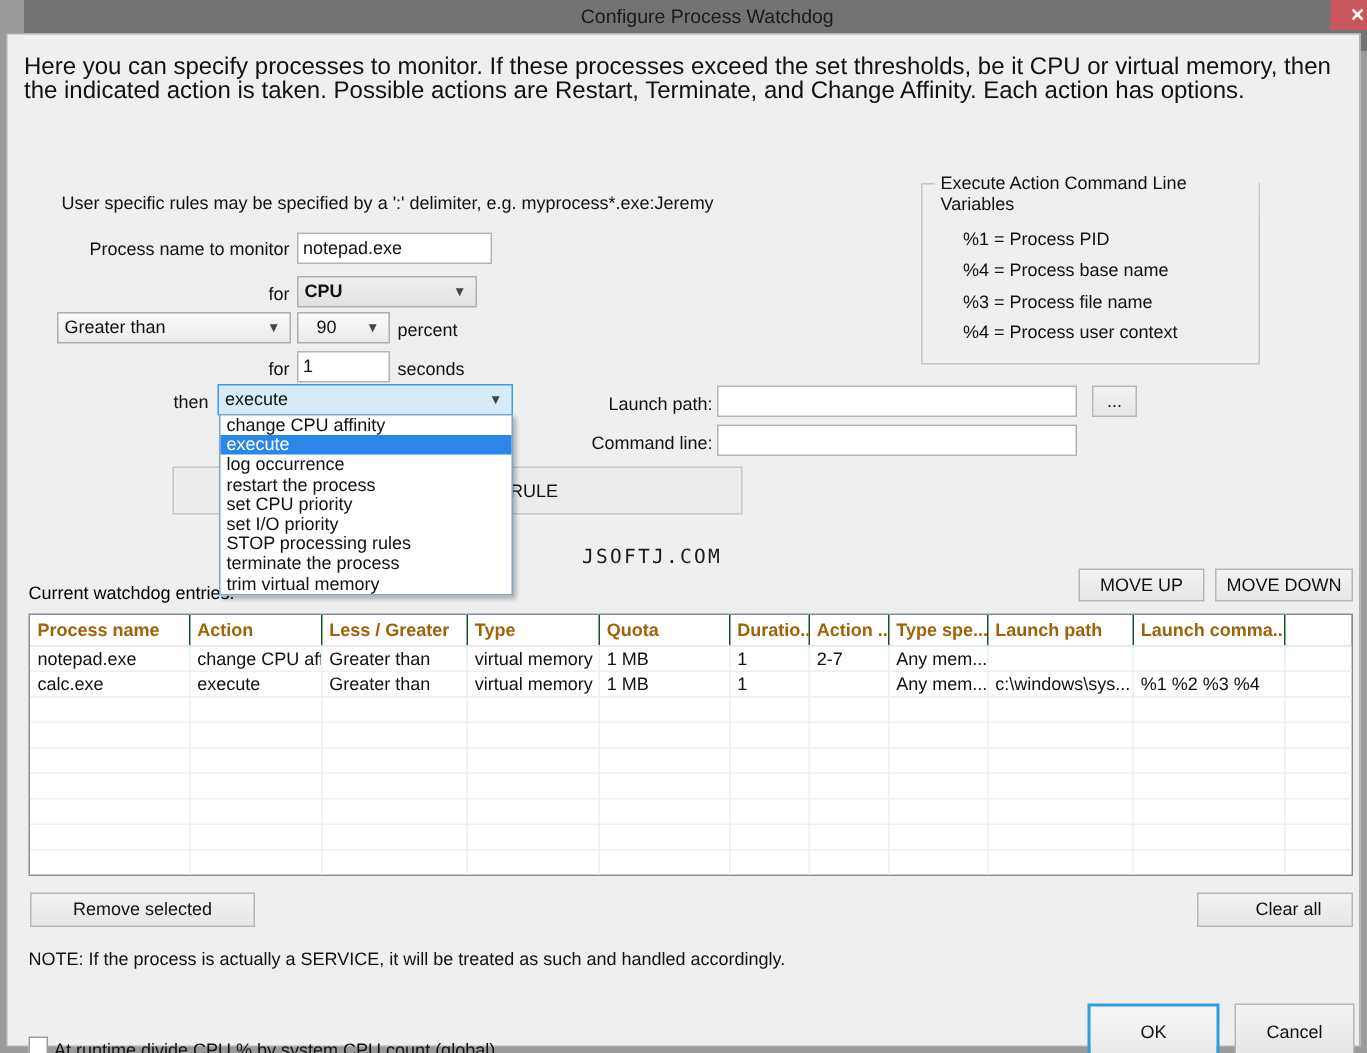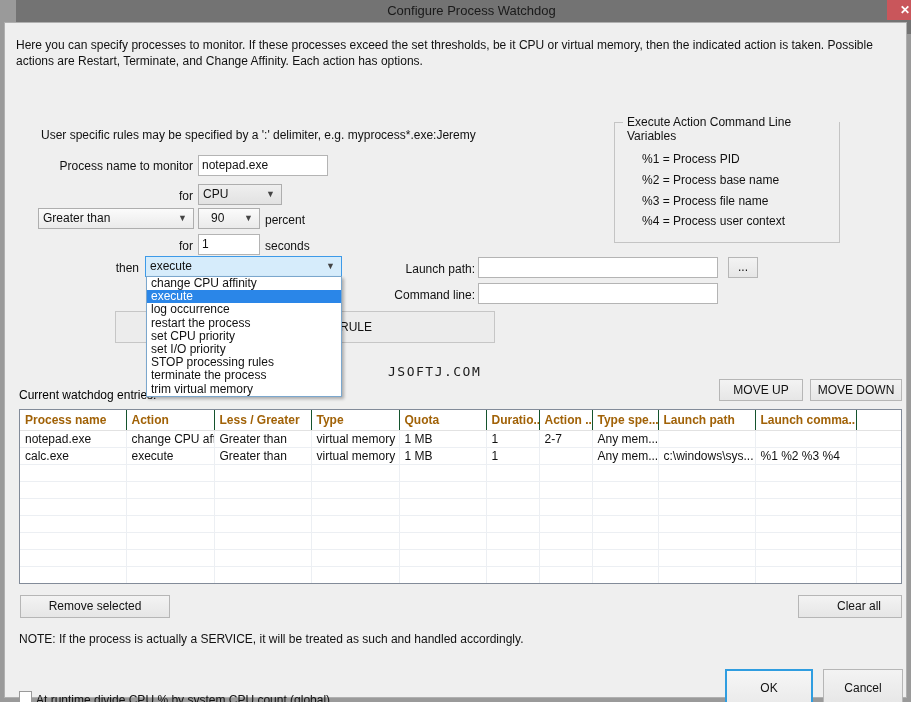--- a/index.html
+++ b/index.html
@@ -53,21 +53,21 @@
     width: 903px; height: 676px;
     background: #efefef;
     border: 1px solid #b0b0b0;
   }
 
   
   #desc {
     position: absolute;
     left: 11px; top: 14px;
     width: 880px;
-    font-size: 12px;
+    font-size: 16px;
     line-height: 16px;
     color: #111;
   }
 
   
   .groupbox {
     position: absolute;
     border: 1px solid #c4c4c4;
     background: transparent;
   }
@@ -248,21 +248,21 @@
 
     <div id="desc">Here you can specify processes to monitor. If these processes exceed the set thresholds, be it CPU or virtual memory, then the indicated action is taken. Possible actions are Restart, Terminate, and Change Affinity. Each action has options.</div>
 
 
     <div class="lbl" style="left:36px; top:105px;">User specific rules may be specified by a ':' delimiter, e.g. myprocess*.exe:Jeremy</div>
 
     <div class="lbl lbl-r" style="left:36px; top:136px; width:152px;">Process name to monitor</div>
     <div class="tbox" style="left:193px; top:132px; width:130px;">notepad.exe</div>
 
     <div class="lbl lbl-r" style="left:120px; top:166px; width:68px;">for</div>
-    <div class="combo gray" style="left:193px; top:161px; width:84px;">
+    <div class="combo gray" style="left:193px; top:161px; width:120px;font-weight:bold;">
       <span>CPU</span>
       <span class="arrow">▼</span>
     </div>
 
     <div class="combo" style="left:33px; top:185px; width:156px;">
       <span>Greater than</span>
       <span class="arrow">▼</span>
     </div>
     <div class="combo" style="left:193px; top:185px; width:62px;padding-left:12px;">
       <span>90</span>
@@ -298,21 +298,21 @@
     <div class="tbox" style="left:473px; top:234px; width:240px;"></div>
     <div class="btn" style="left:723px; top:234px; width:30px; height:21px; line-height:19px;">...</div>
 
     <div class="lbl lbl-r" style="left:330px; top:265px; width:140px;">Command line:</div>
     <div class="tbox" style="left:473px; top:260px; width:240px;"></div>
 
     <div class="groupbox" id="grp-vars">
       <span class="group-title">Execute Action Command Line Variables</span>
     </div>
     <div class="lbl" style="left:637px; top:129px;">%1 = Process PID</div>
-    <div class="lbl" style="left:637px; top:150px;">%2 = Process base name</div>
+    <div class="lbl" style="left:637px; top:150px;">%4 = Process base name</div>
     <div class="lbl" style="left:637px; top:171px;">%3 = Process file name</div>
     <div class="lbl" style="left:637px; top:191px;">%4 = Process user context</div>
 
     <div id="watermark">JSOFTJ.COM</div>
 
     <div id="entries-label">Current watchdog entries:</div>
     <div class="btn" style="left:714px; top:356px; width:84px; height:22px; line-height:20px;">MOVE UP</div>
     <div class="btn" style="left:805px; top:356px; width:92px; height:22px; line-height:20px;">MOVE DOWN</div>
 
     <div id="table-wrap">

